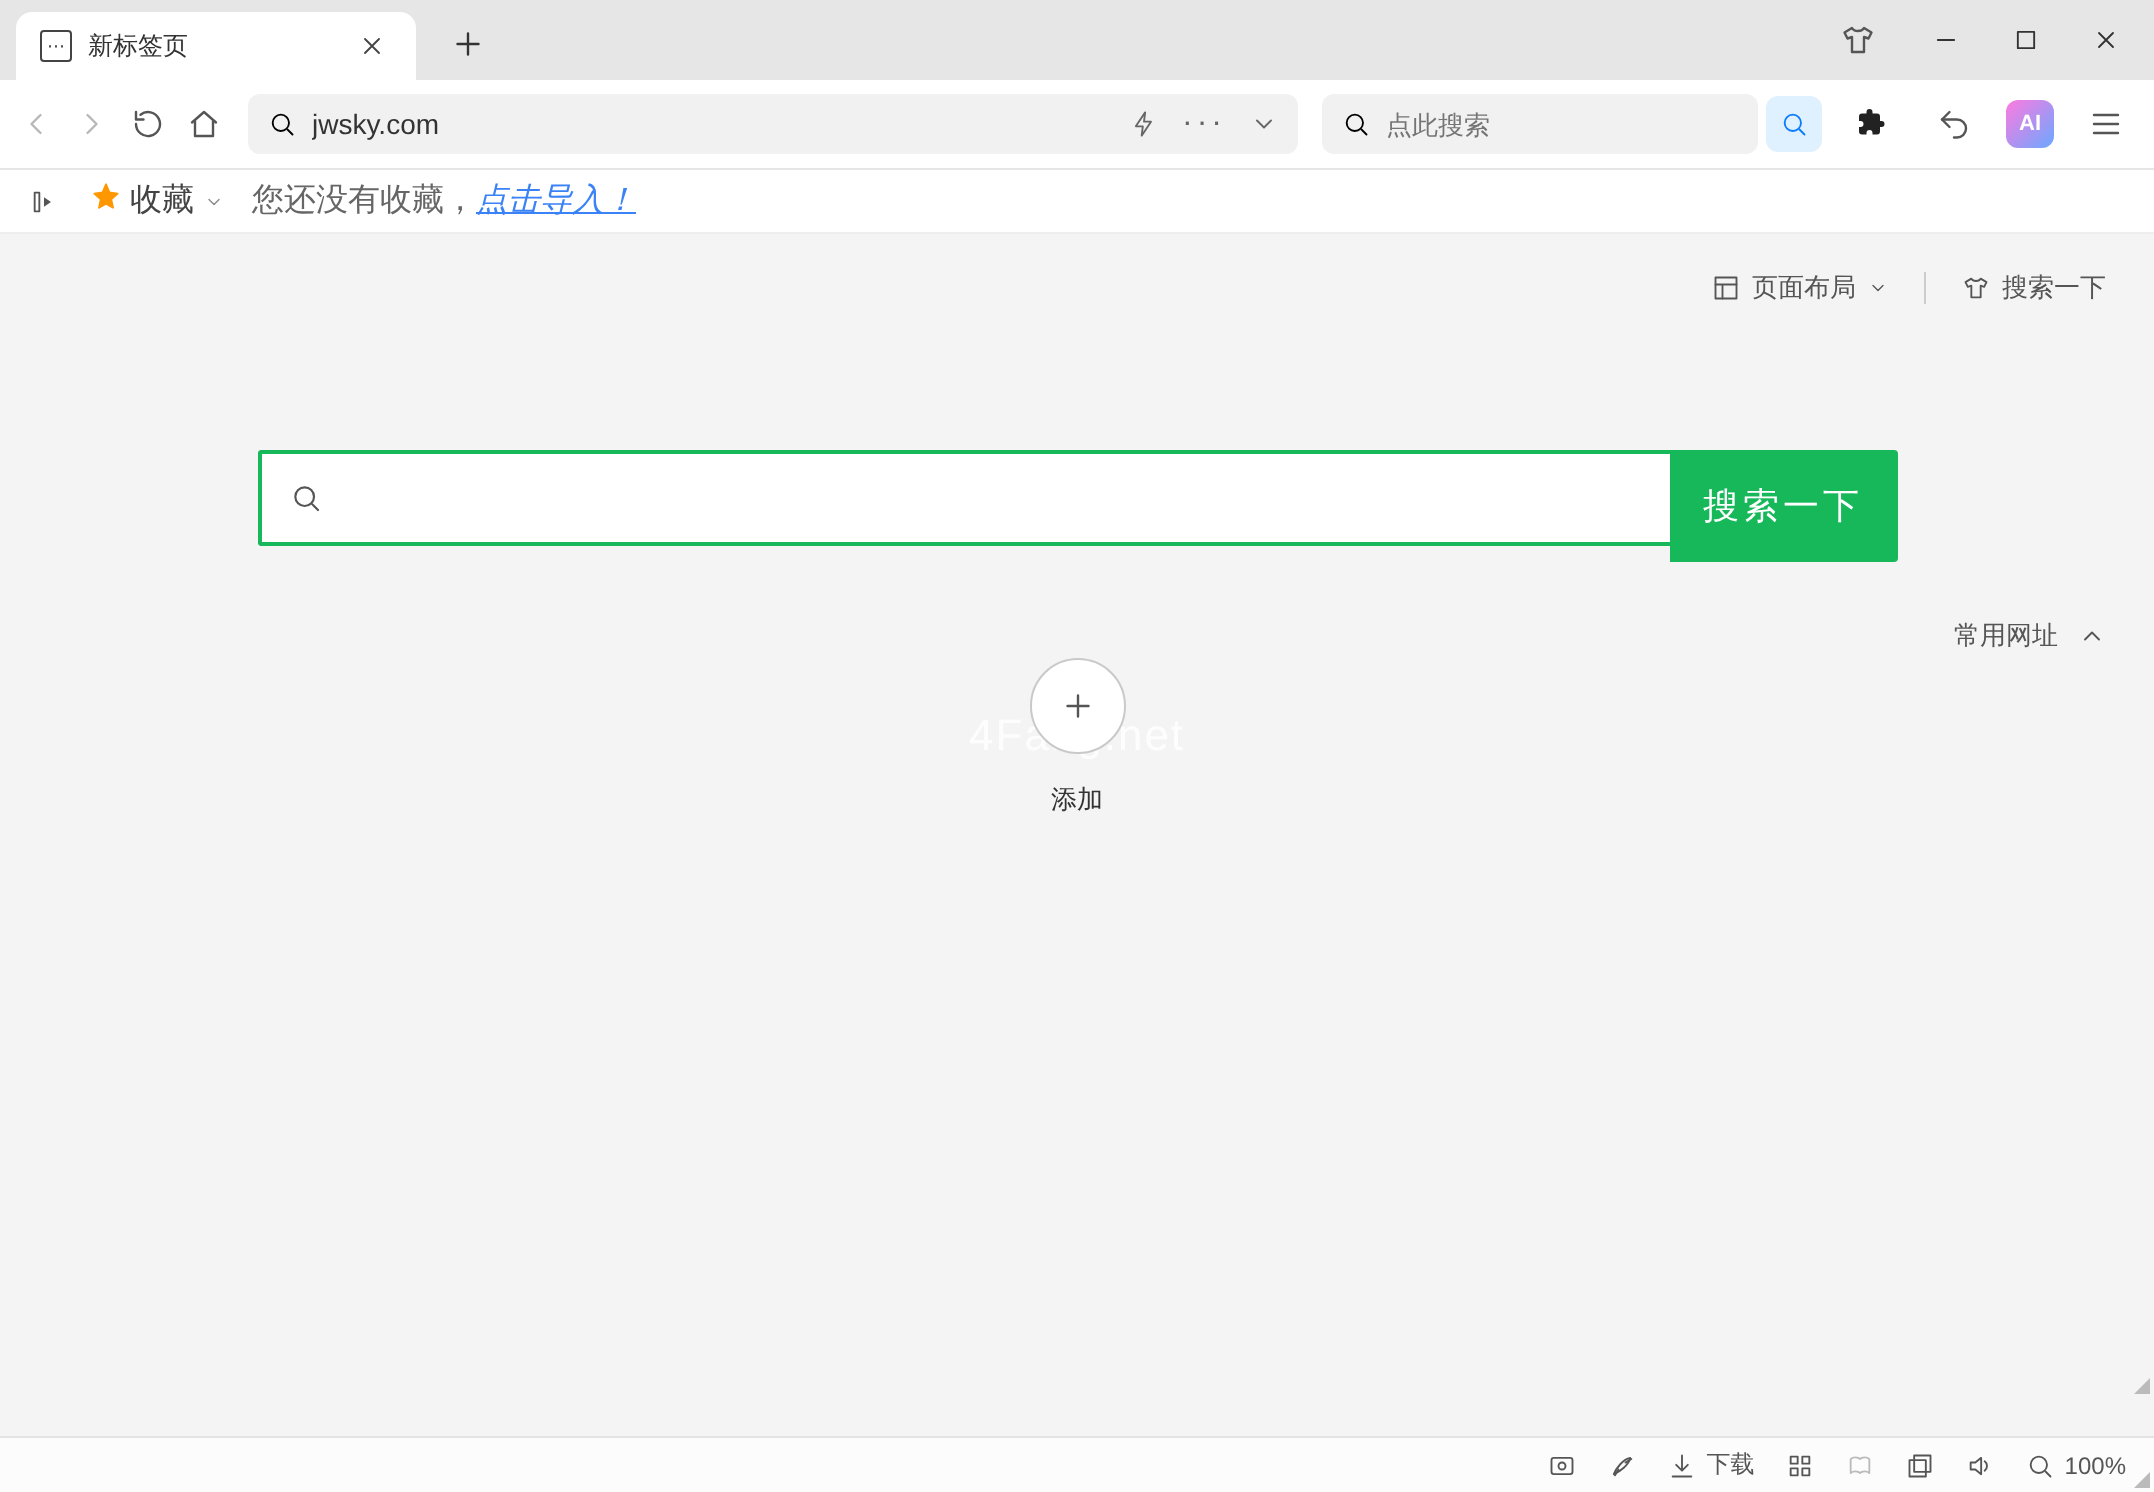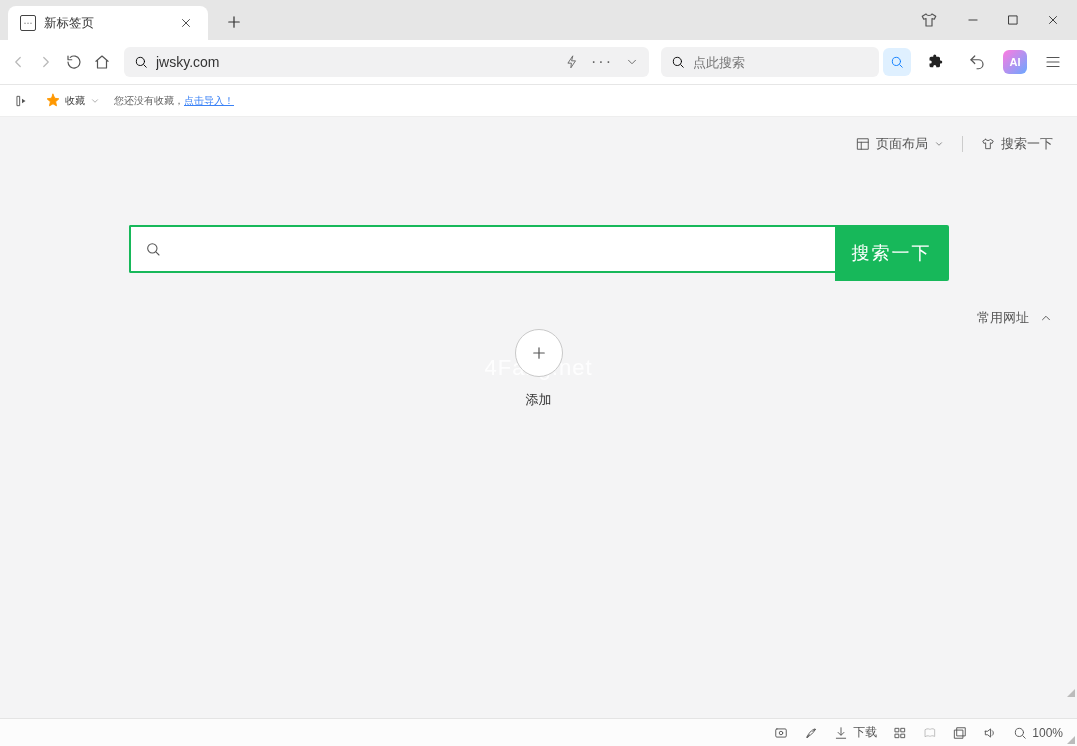--- a/index.html
+++ b/index.html
@@ -23,24 +23,24 @@
   .omnibox { flex: 0 0 525px; height:30px; background:#f1f1f2; border-radius:6px; display:flex; align-items:center; padding:0 10px; margin-left:6px; gap:8px; }
   .omnibox input { flex:1; border:none; background:transparent; outline:none; font-size:14px; color:#333; }
   .omnibox-right { display:flex; align-items:center; gap:12px; color:#666; margin-left:auto;}
   .searchbox { flex: 0 0 210px; height:30px; background:#f1f1f2; border-radius:6px; display:flex; align-items:center; padding:0 10px; margin-left:8px; gap:8px;}
   .searchbox input { flex:1; border:none; background:transparent; outline:none; font-size:13px; color:#333; }
   .right-tools { margin-left:auto; display:flex; align-items:center; gap:12px; padding-right:4px;}
   .blue-search { width:28px;height:28px; background:#dff0ff; border-radius:6px; display:flex;align-items:center;justify-content:center; color:#0a7cff; }
   .ai-badge { width:24px;height:24px; border-radius:6px; background:linear-gradient(135deg,#ff7ae0,#6aa8ff); color:#fff; font-size:11px; font-weight:600; display:flex;align-items:center;justify-content:center;}
 
   
-  .bookbar { height:32px; background:#fff; display:flex; align-items:center; padding:0 12px; gap:14px; border-bottom:1px solid #eee; font-size:10px; color:#444;}
+  .bookbar { height:32px; background:#fff; display:flex; align-items:center; padding:0 12px; gap:14px; border-bottom:1px solid #eee; font-size:16px; color:#444;}
   .bookbar .star { color:#ff9800; }
   .bookbar .hint { color:#666; }
-  .bookbar .link-like { color:#3b82f6; text-decoration:underline; cursor:pointer;}
+  .bookbar .link-like { color:#3b82f6; text-decoration:underline; cursor:pointer;font-style:italic;}
 
   
   .content { position:relative; height: calc(746px - 40px - 36px - 32px - 28px); background:#f4f4f5; overflow:hidden;}
   .topright-opts { position:absolute; top:18px; right:24px; display:flex; align-items:center; gap:18px; font-size:13px; color:#555; }
   .topright-opts .sep { width:1px; height:16px; background:#ccc;}
   .opt-group { display:flex; align-items:center; gap:6px; cursor:pointer;}
 
   .search-band { position:absolute; top:108px; left:50%; transform:translateX(-50%); width:820px; display:flex; }
   .search-band .field { flex:1; height:48px; border:2px solid #17b85a; border-right:none; background:#fff; border-radius:2px 0 0 2px; display:flex; align-items:center; padding:0 14px;}
   .search-band .field input { flex:1; border:none; outline:none; font-size:15px;}

